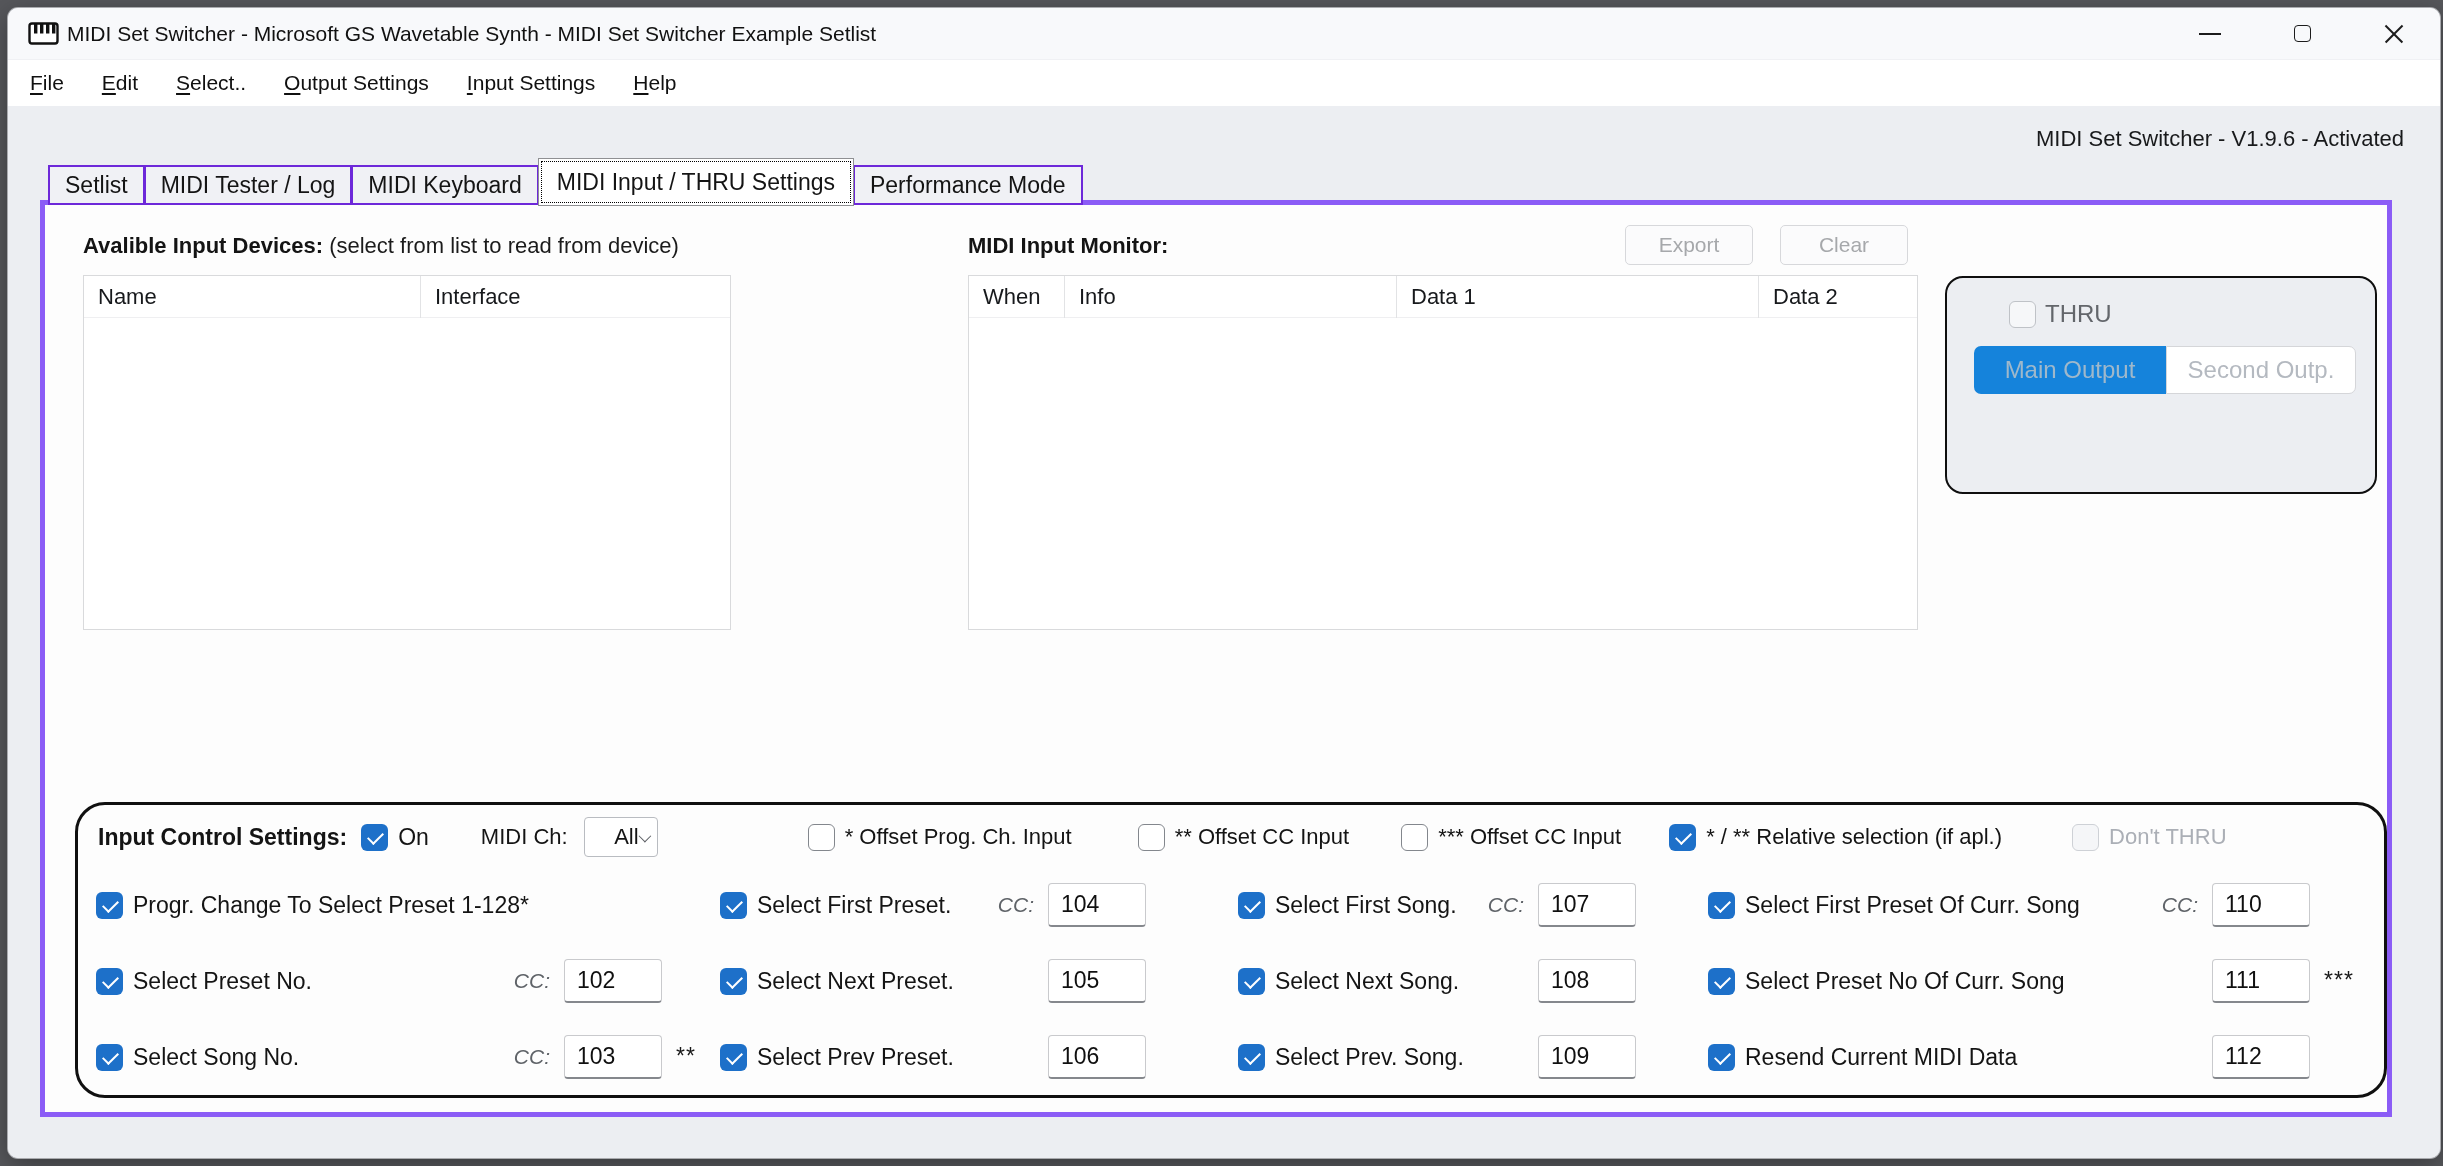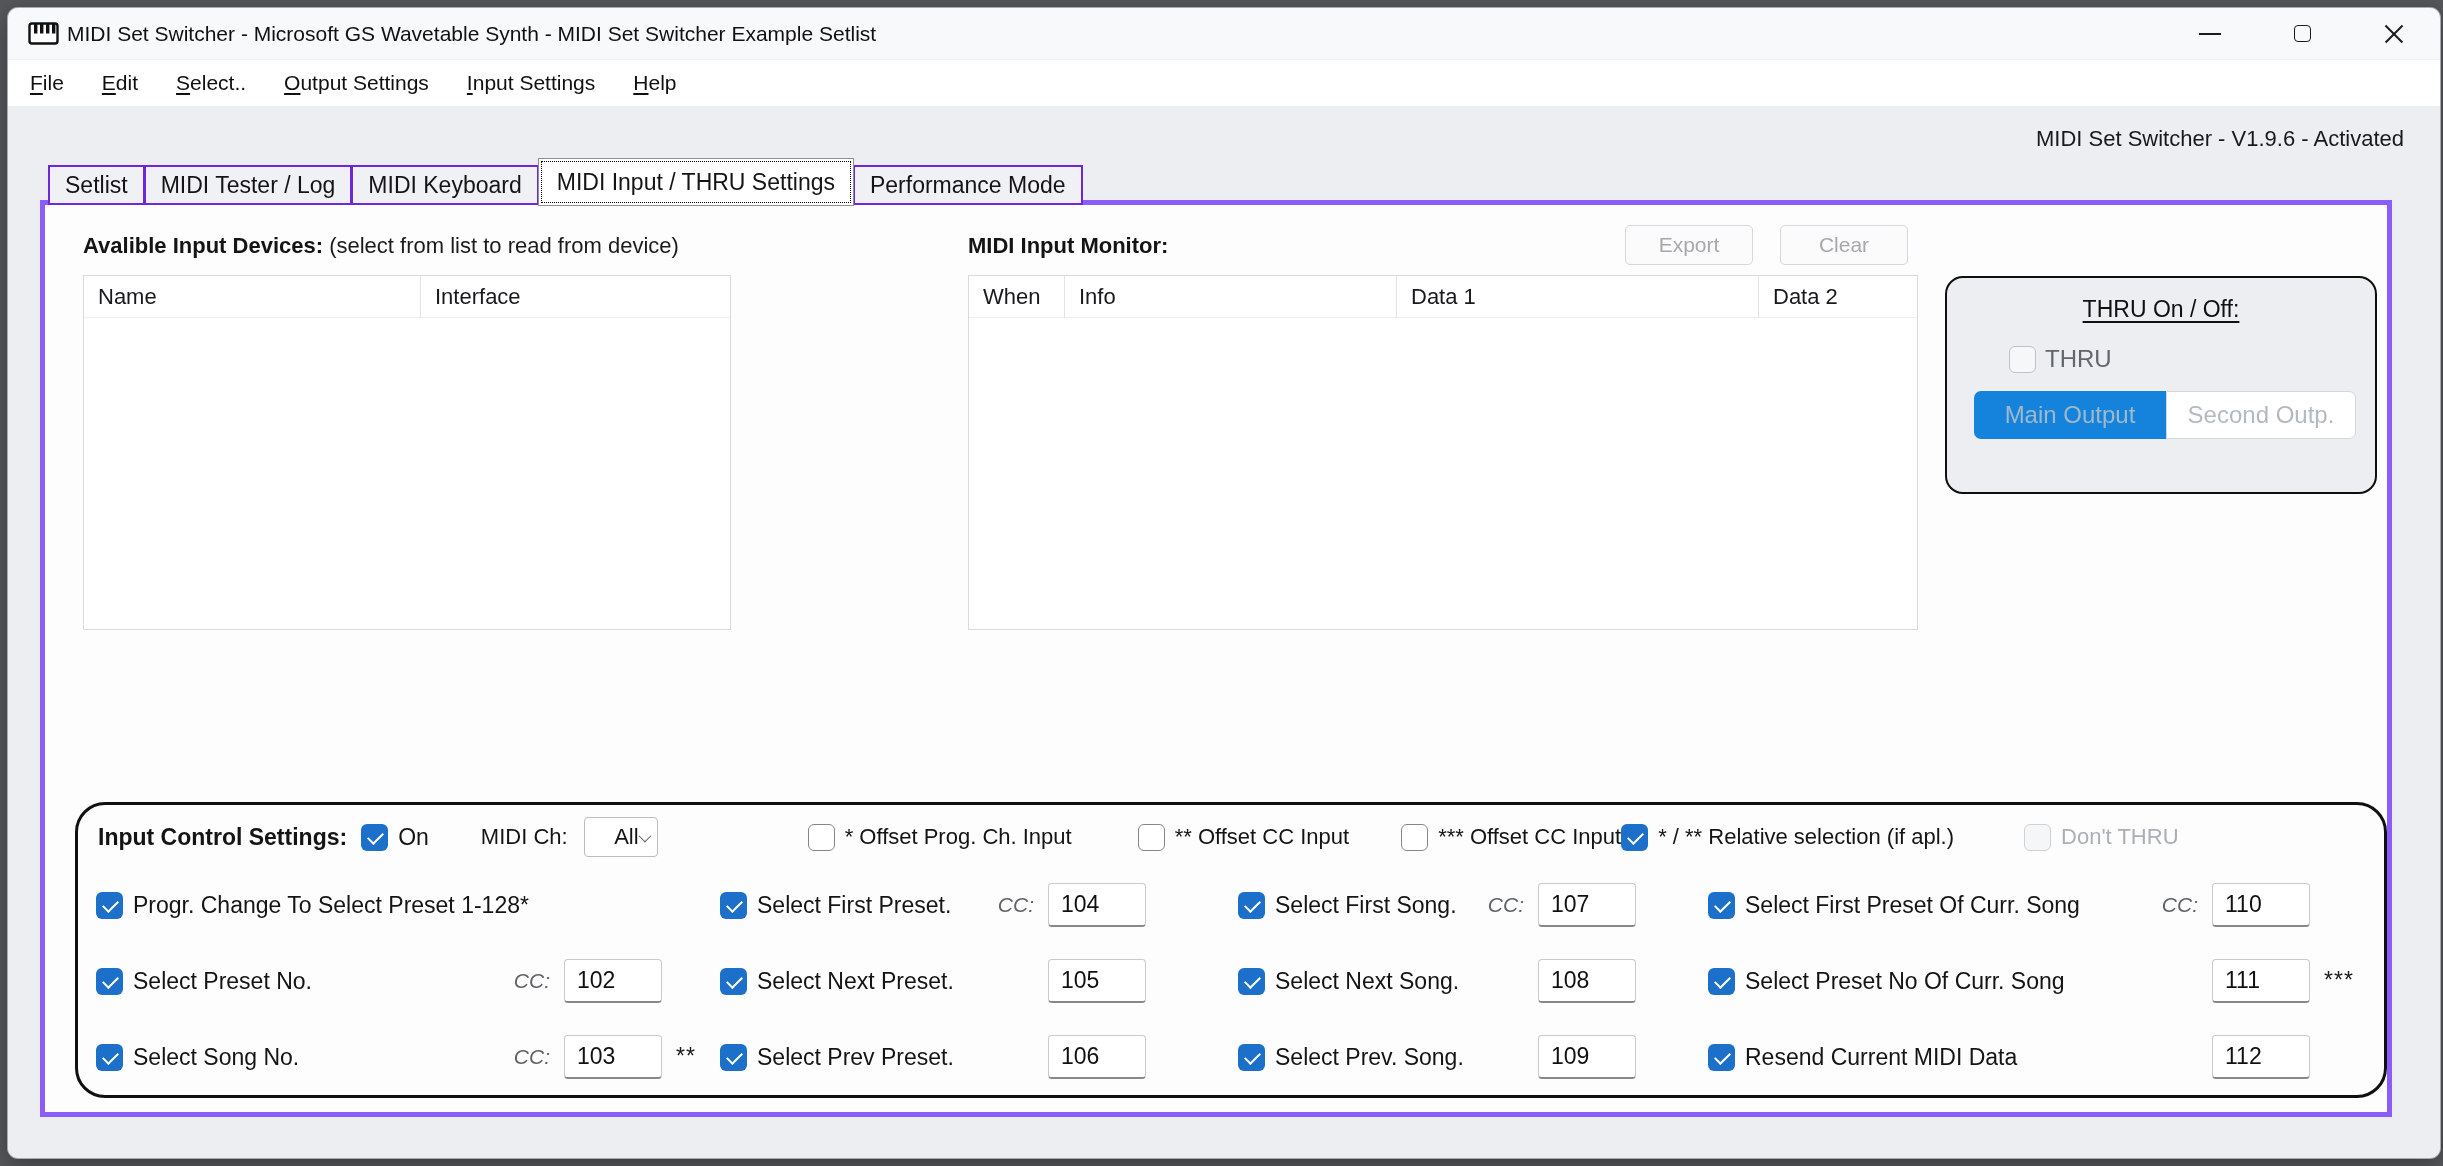--- a/index.html
+++ b/index.html
@@ -115,21 +115,21 @@
   .midich-label { margin-left:52px; font-size:22px; }
   .select {
     margin-left:16px; width:74px; height:40px; background:#fff;
     border:1px solid #b9bcc1; border-radius:4px; display:flex; align-items:center;
     padding:0 9px 0 11px; font-size:22px; justify-content:flex-end;
   }
   .chev { width:9px; height:9px; border-right:1.7px solid #5a5d62; border-bottom:1.7px solid #5a5d62; transform:rotate(45deg) translateY(-2px); }
   .opt { display:flex; align-items:center; gap:10px; font-size:22px; }
   .opt .olabel { color:#141414; }
   .opt.disabled .olabel { color:#abafb6; }
-  .o1{margin-left:150px;} .o2{margin-left:66px;} .o3{margin-left:52px;} .o4{} .o5{margin-left:70px;}
+  .o1{margin-left:150px;} .o2{margin-left:66px;} .o3{margin-left:52px;} .o4{margin-left:48px;} .o5{margin-left:70px;}
   .grid {
     display:grid; grid-template-columns:624px 518px 470px 1fr;
     grid-auto-rows:76px; padding:0 18px 0 18px; margin-top:2px;
   }
   .cell { display:flex; align-items:center; gap:10px; }
   .cell .lbl { font-size:23px; white-space:nowrap; }
   .ccwrap { margin-left:auto; display:flex; align-items:center; gap:14px; }
   .c1 .ccwrap{ margin-right:8px; } .c2 .ccwrap{ margin-right:42px; }
   .c3 .ccwrap{ margin-right:22px; } .c4 .ccwrap{ margin-right:6px; }
   .cc { font-style:italic; color:#5f6368; font-size:21px; }
@@ -208,21 +208,20 @@
       <div class="listbox" style="left:923px; top:70px; width:950px; height:355px;">
         <div class="list-header">
           <div class="hcell hdiv" style="width:96px;">When</div>
           <div class="hcell hdiv" style="width:332px;">Info</div>
           <div class="hcell hdiv" style="width:362px;">Data 1</div>
           <div class="hcell" style="flex:1;">Data 2</div>
         </div>
       </div>
 
       <div class="thru-box">
-        <div class="thru-title">THRU On / Off:</div>
         <div class="thru-cbrow">
           <span class="thru-cb"></span>
           <span class="thru-cb-label">THRU</span>
         </div>
         <div class="thru-btns">
           <div class="btn-main" style="background:#1583db; color:#9fb8cb;">Main Output</div>
           <div class="btn-second">Second Outp.</div>
         </div>
       </div>
 

